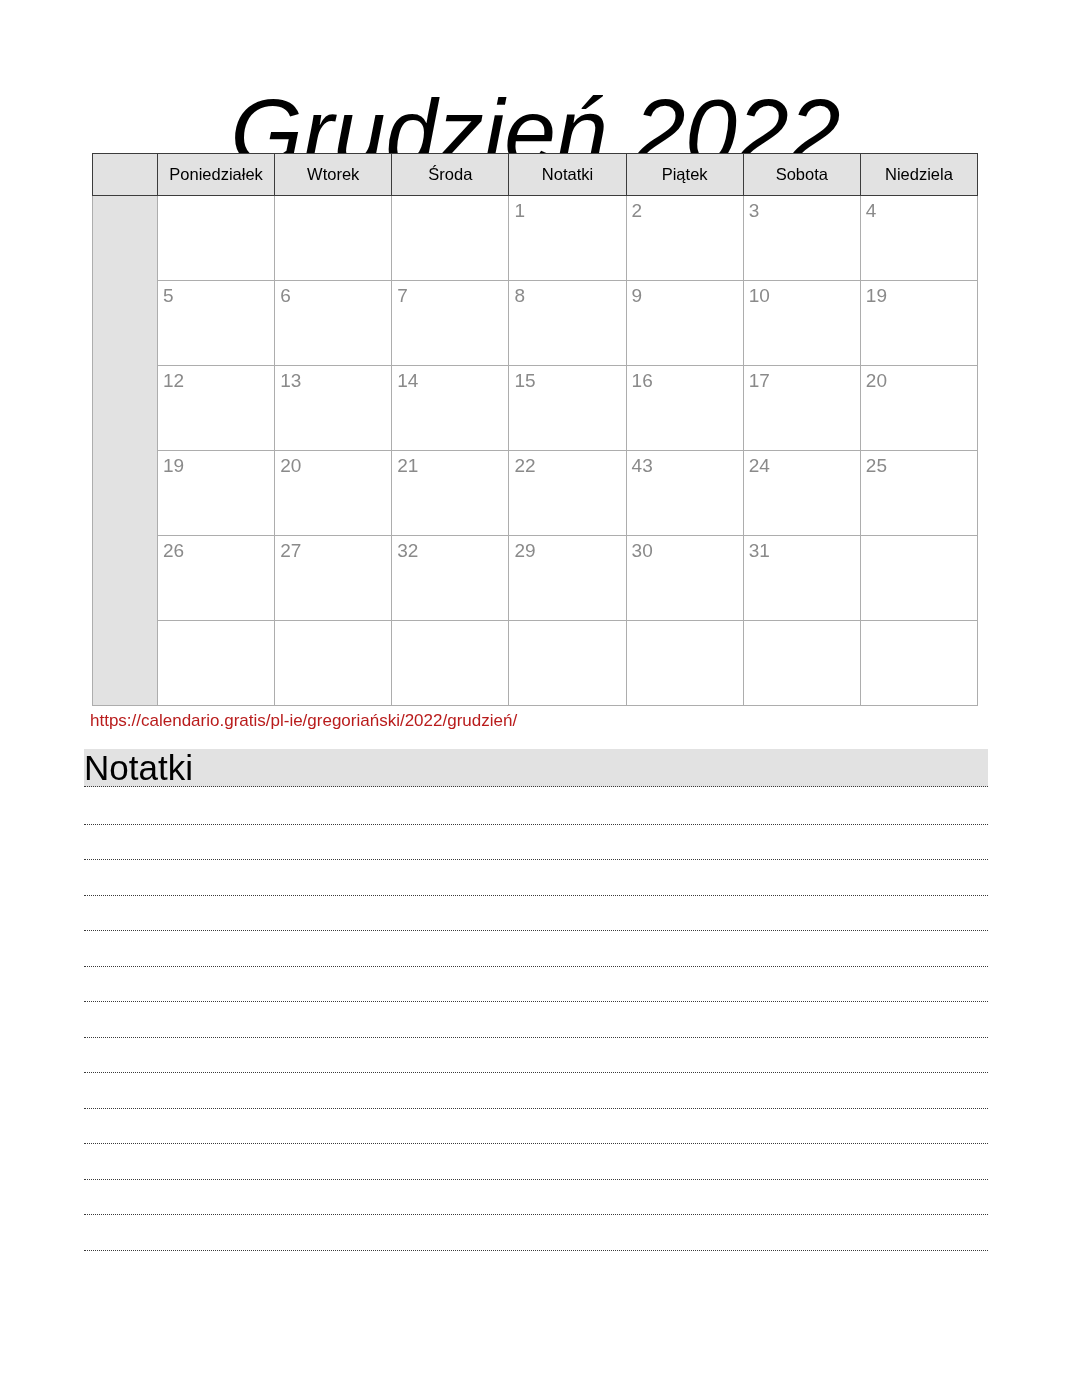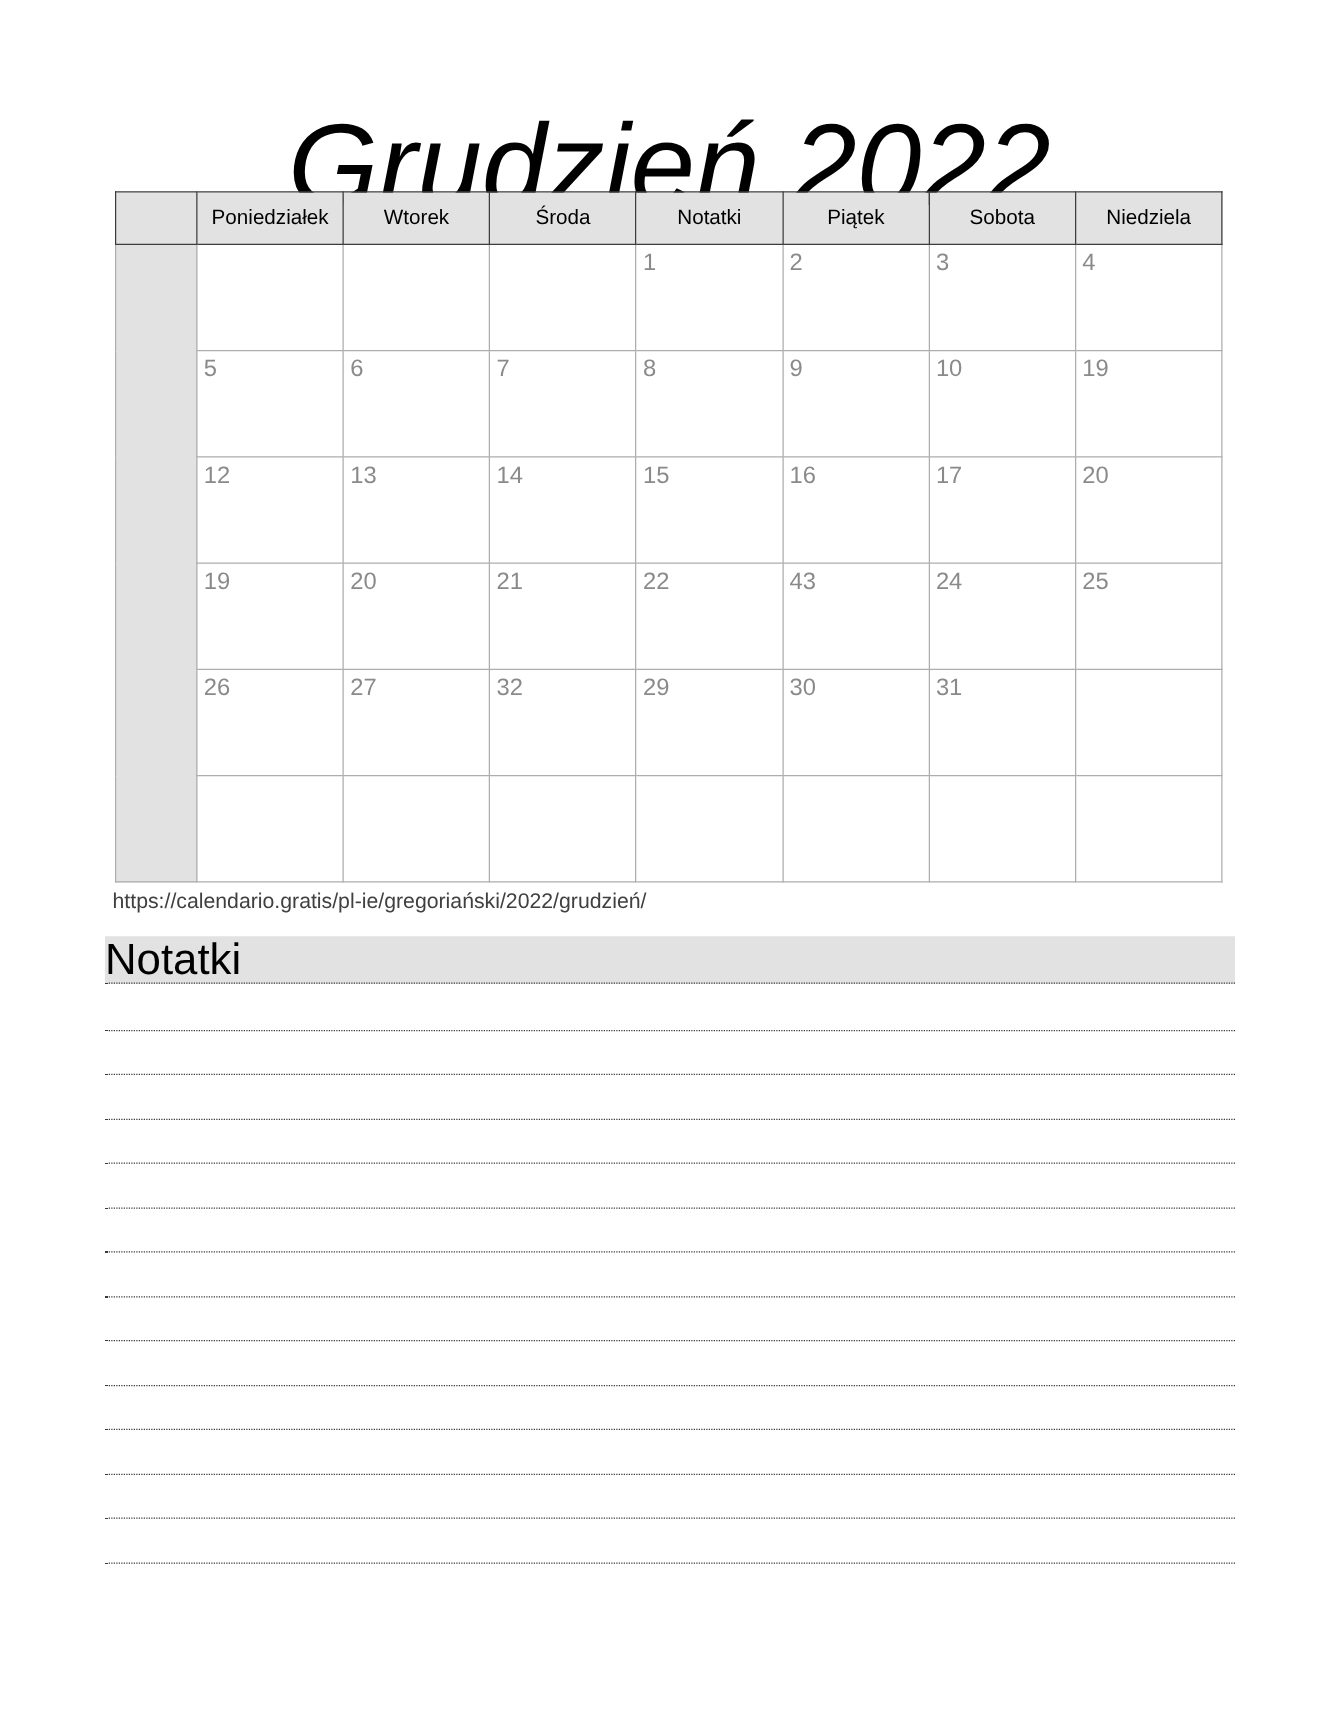--- a/index.html
+++ b/index.html
@@ -38,21 +38,21 @@
     background:var(--header-bg);
     border:1px solid var(--cell-border);
   }
   td.day{
     background:#fff;border:1px solid var(--cell-border);
     vertical-align:top;text-align:left;
     padding:4px 0 0 5px;font-size:19px;color:var(--day-number);
   }
   .source-url{
     position:absolute;left:90px;top:711px;
-    font-size:17px;color:#404040;white-space:nowrap;
+    font-size:17px;color:#b91c1c;white-space:nowrap;
   }
   .notes-header{
     position:absolute;left:84px;top:749px;width:904px;height:38px;
     background:var(--header-bg);
     border-bottom:1px dotted var(--rule-line);
     text-align:left;
   }
   .notes-header .notes-title{
     font-size:35px;line-height:37px;color:#000;
   }

